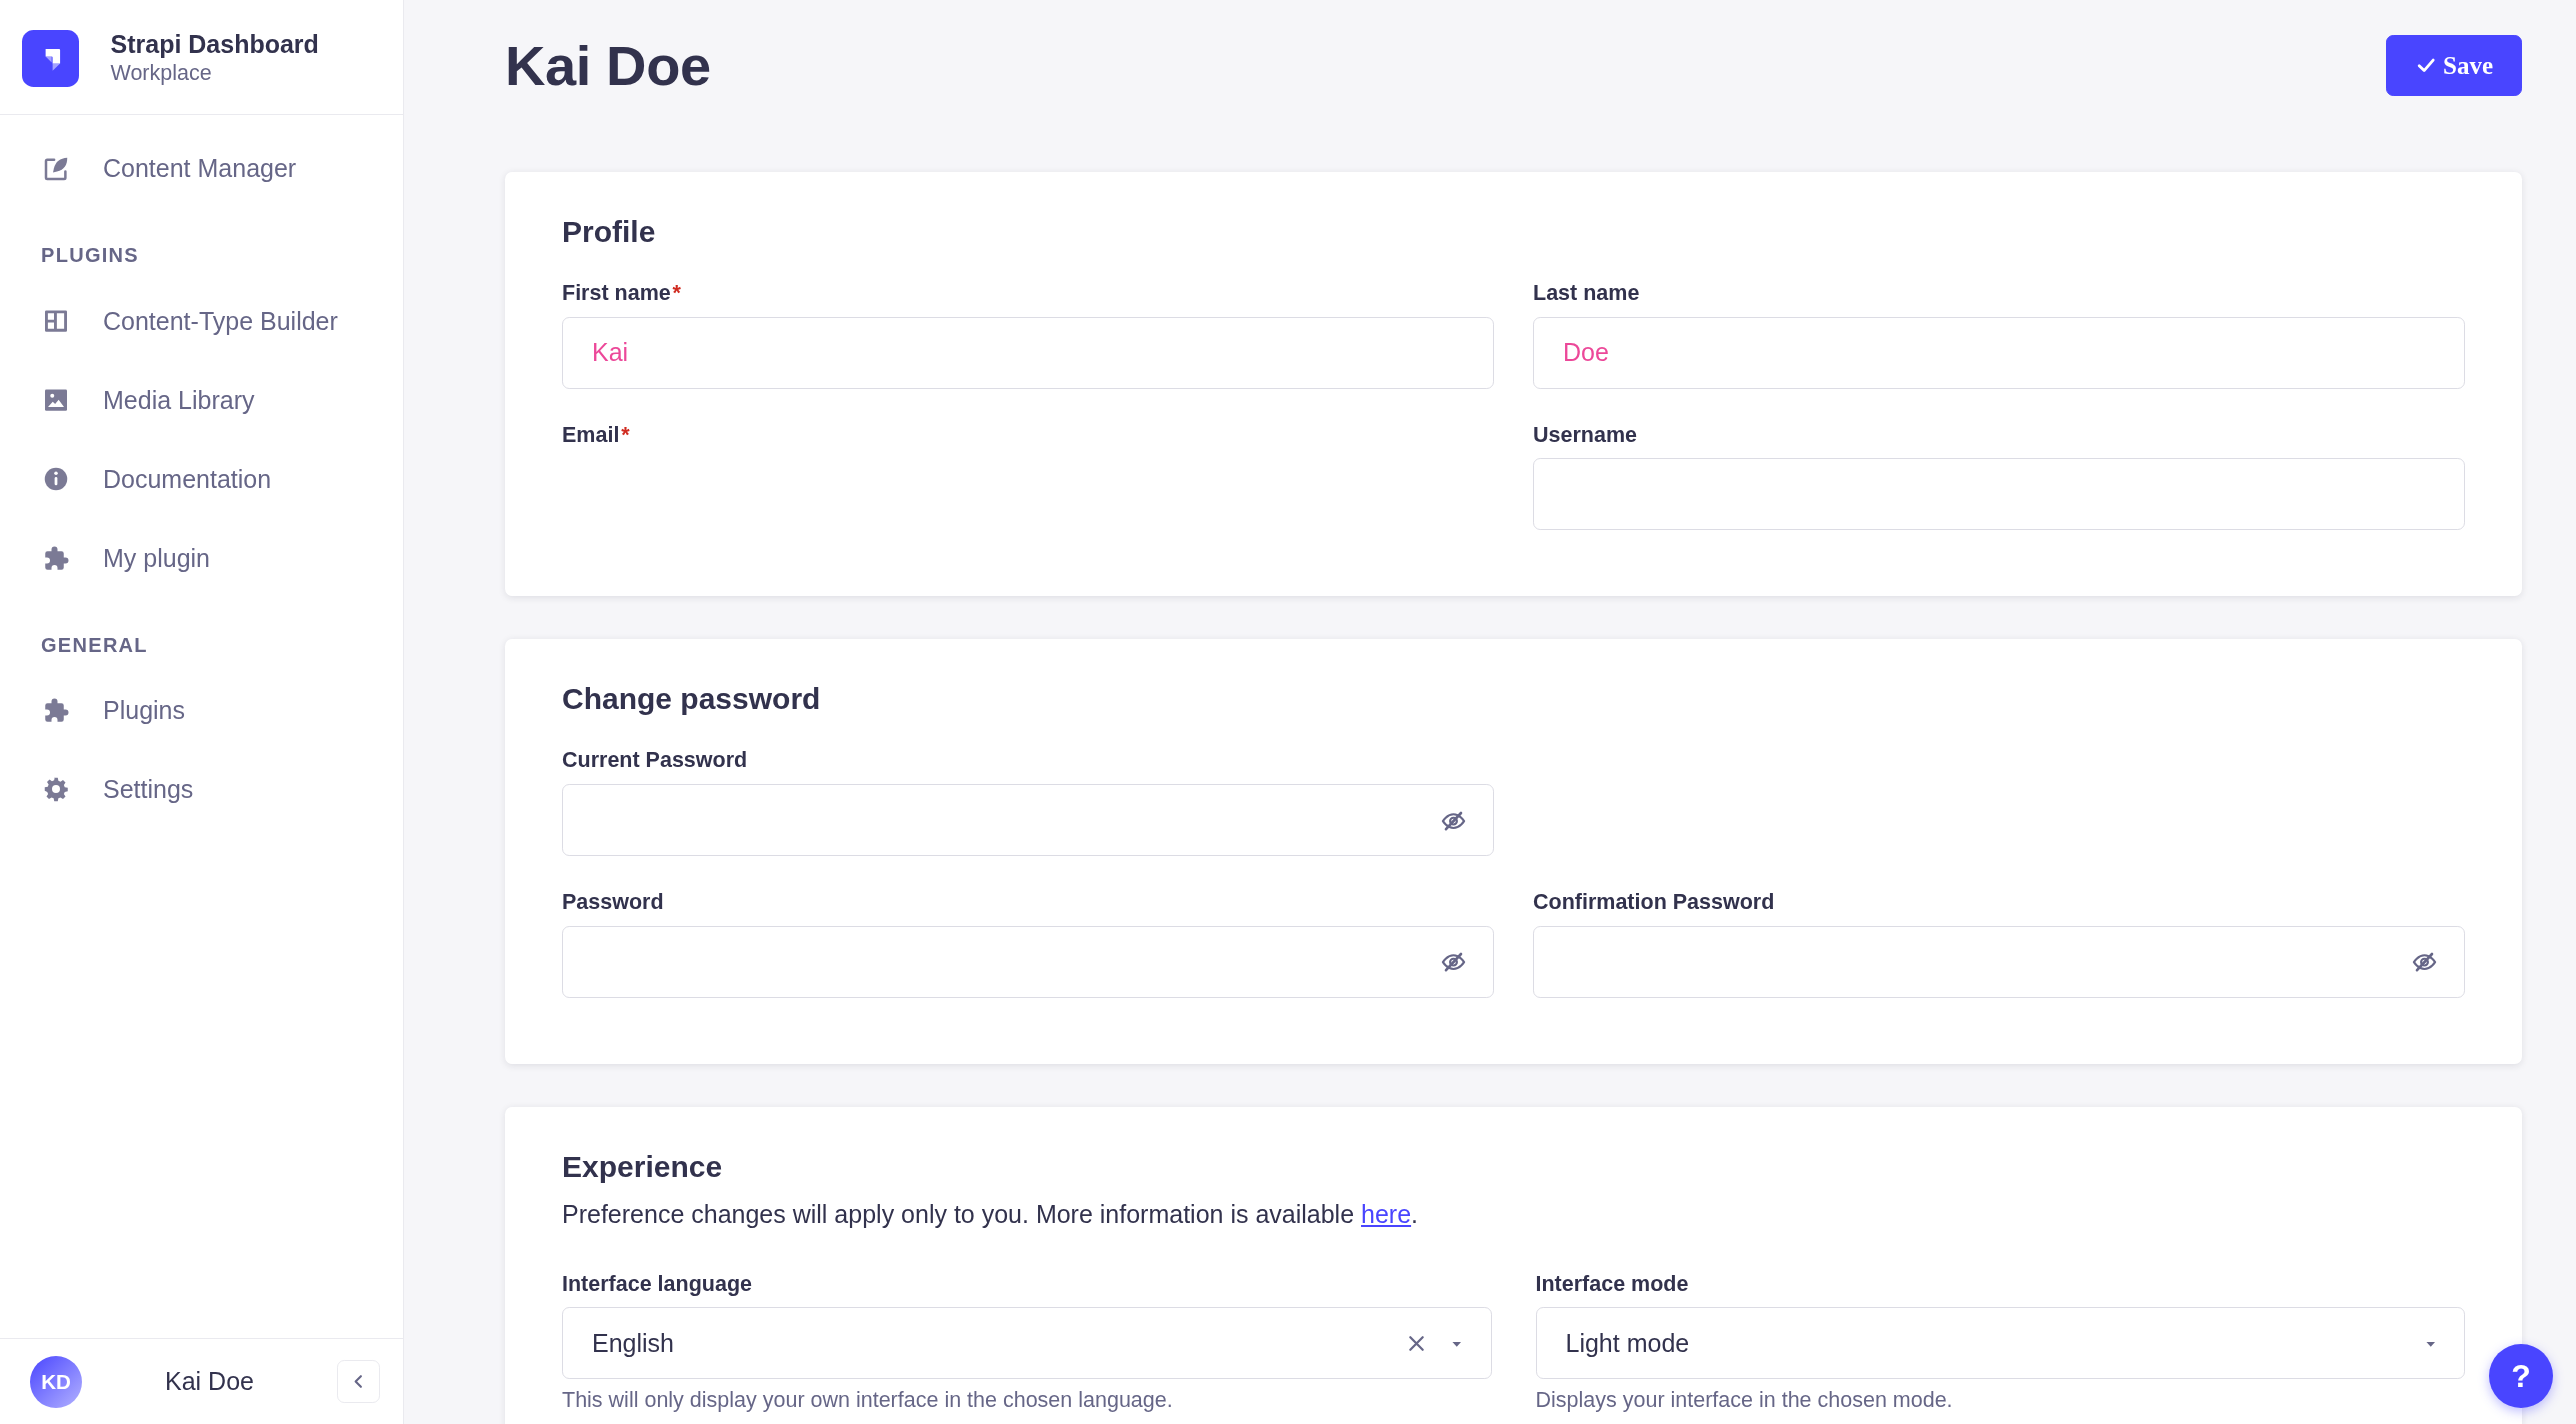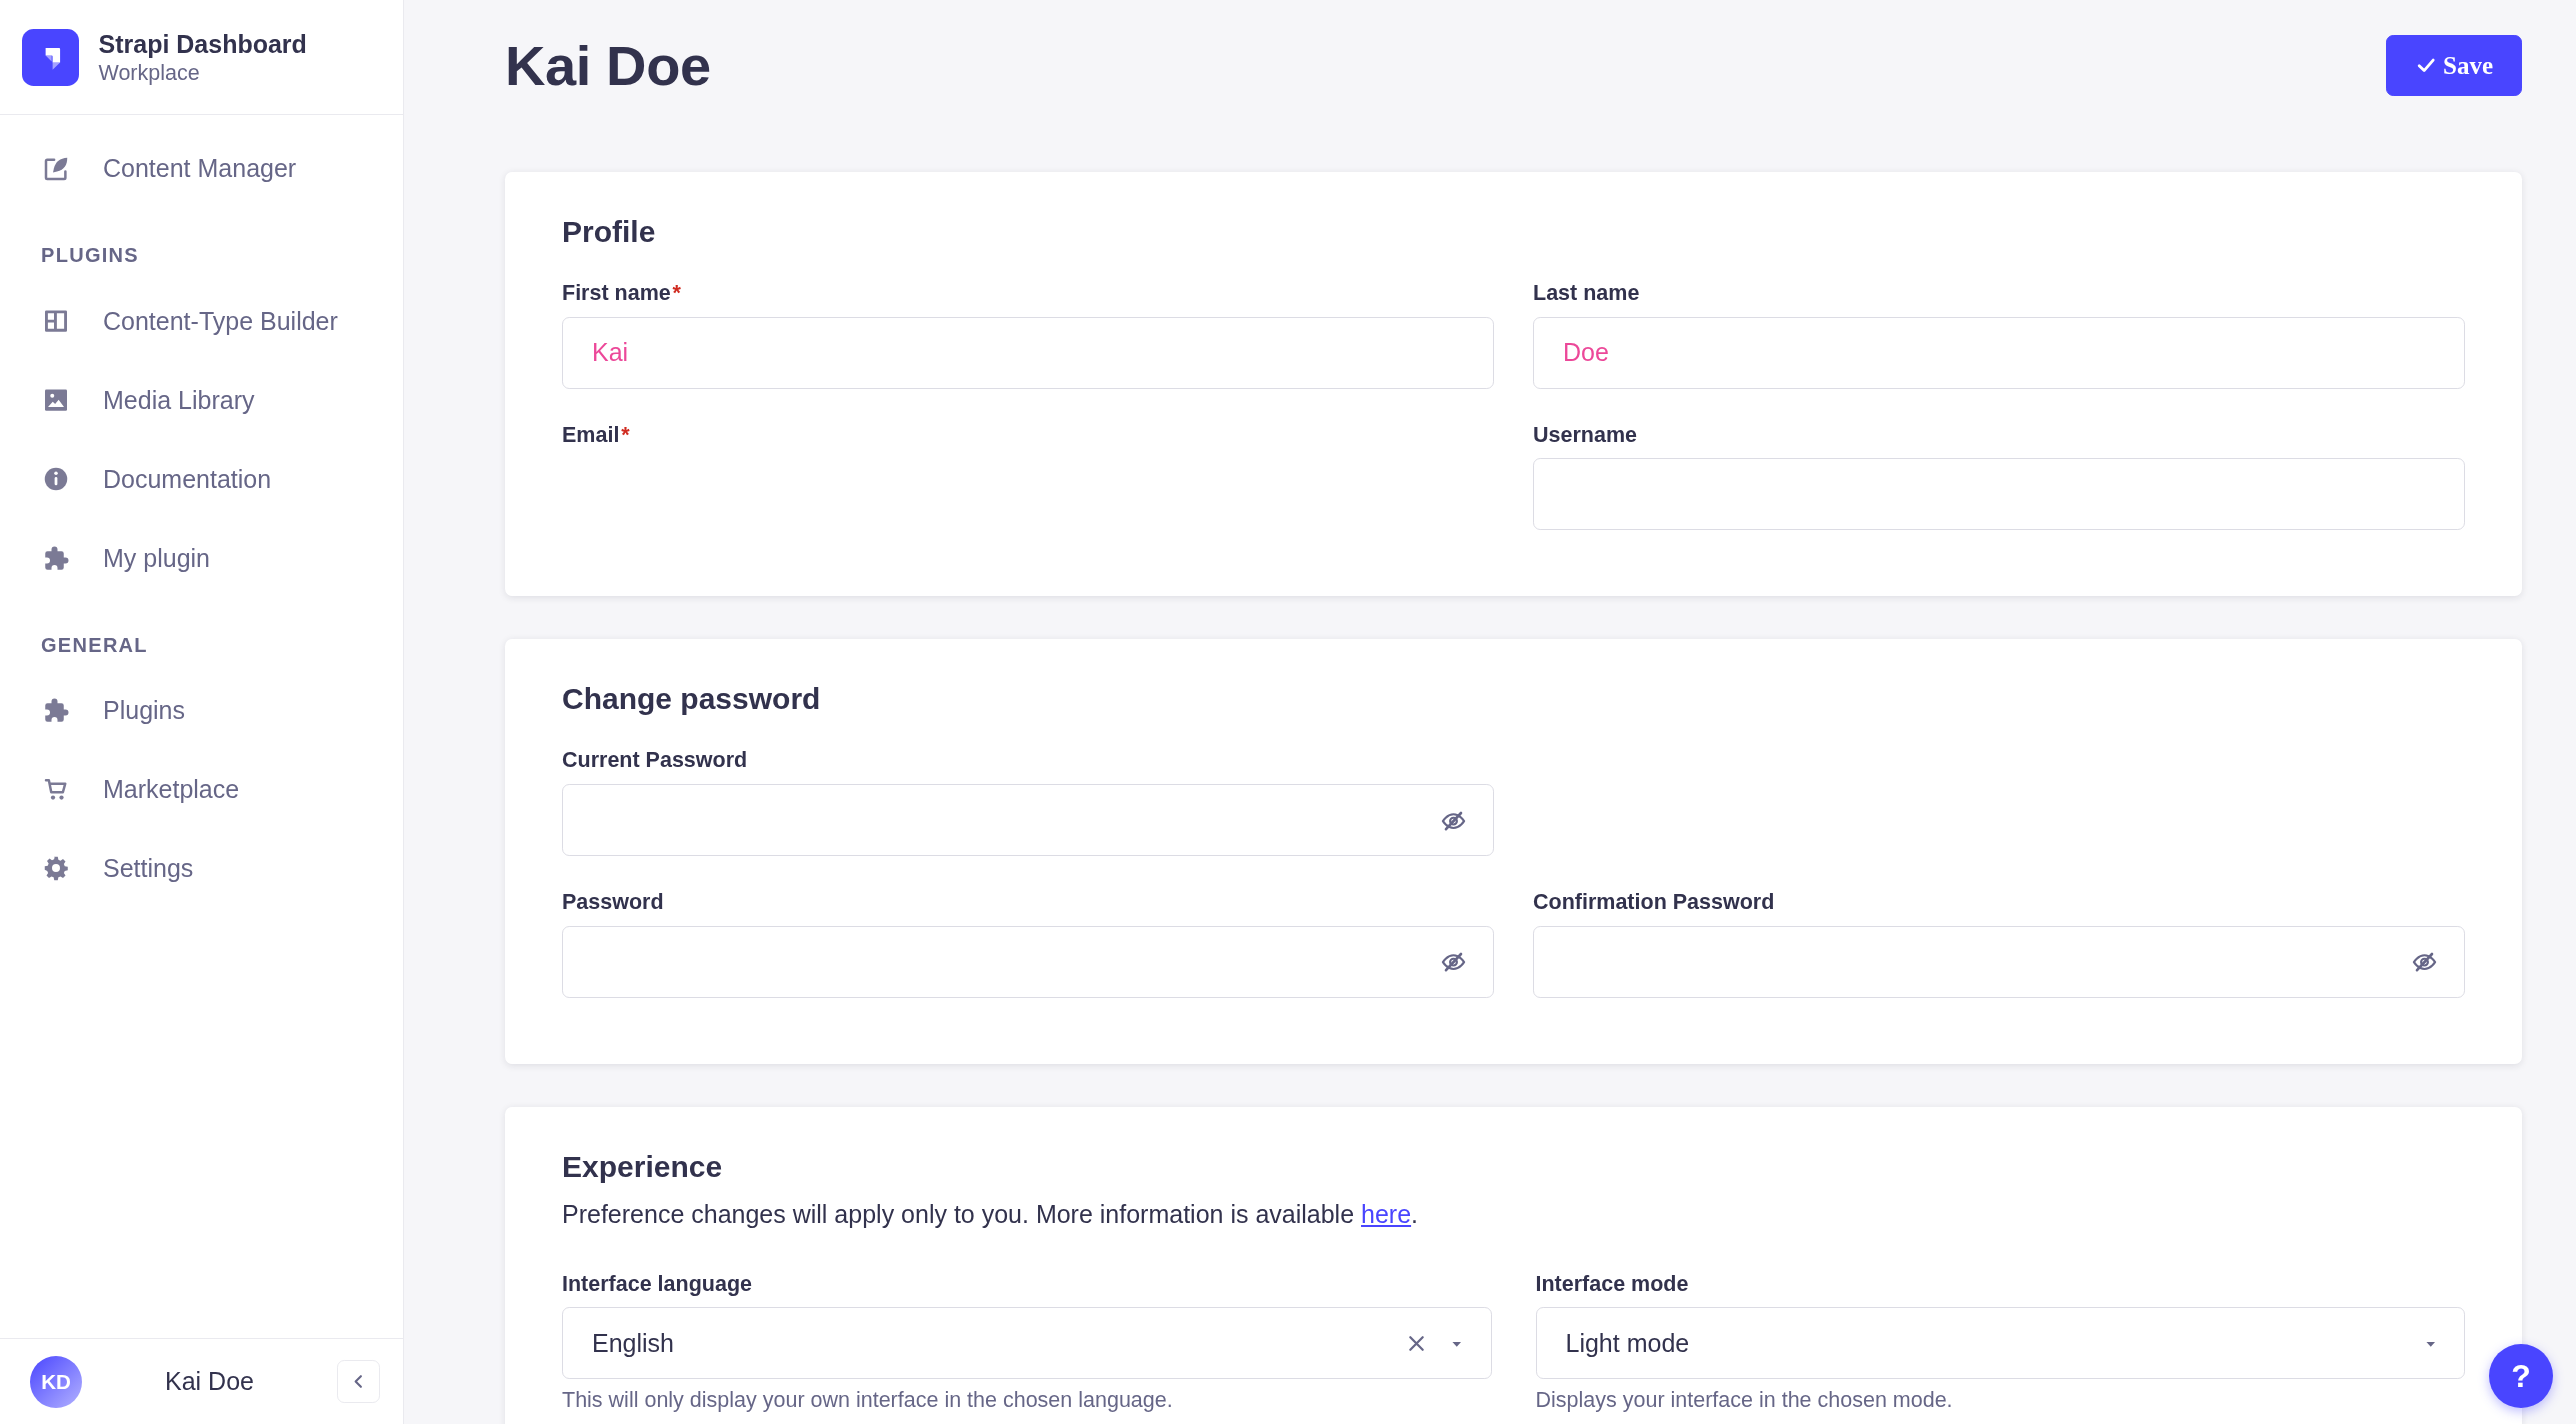--- a/index.html
+++ b/index.html
@@ -12,21 +12,21 @@
     position: relative;
   }
 
   
   .sidebar {
     width: 404px; min-width: 404px; height: 100%;
     background: #ffffff;
     border-right: 0.9px solid #eaeaef;
     display: flex; flex-direction: column;
   }
-  .brand { display: flex; gap: 20px; padding: 29px 21.5px 27px 21.5px; }
+  .brand { display: flex; align-items: center; gap: 32px; padding: 29px 21.5px 27px 21.5px; }
   .brand-logo {
     width: 57px; height: 57px; border-radius: 11.6px;
     background: #4945ff; display: flex; align-items: center; justify-content: center;
     flex: none;
   }
   .brand-logo svg { width: 39px; height: 39px; }
   .brand-title { font-size: 25px; font-weight: 700; color: #32324d; line-height: 1.25; }
   .brand-subtitle { font-size: 21.5px; color: #666687; line-height: 1.25; }
   .brand-divider { height: 0.9px; background: #eaeaef; }
 
@@ -195,28 +195,20 @@
 
     <div class="nav-section-label">GENERAL</div>
 
     <div class="nav-item">
       <svg viewBox="0 0 24 24">
         <path fill="currentColor" d="M10.8 2.8a2.4 2.4 0 0 1 2.4 2.4v1.4h3.2a1.8 1.8 0 0 1 1.8 1.8v3.2h1.4a2.4 2.4 0 1 1 0 4.8h-1.4v3.2a1.8 1.8 0 0 1-1.8 1.8h-3.2v-1.4a2.4 2.4 0 1 0-4.8 0v1.4H5.2a1.8 1.8 0 0 1-1.8-1.8v-3.2h1.4a2.4 2.4 0 1 0 0-4.8H3.4V8.4a1.8 1.8 0 0 1 1.8-1.8h3.2V5.2a2.4 2.4 0 0 1 2.4-2.4z"></path>
       </svg>
       <span>Plugins</span>
     </div>
     <div class="nav-item">
-      <svg viewBox="0 0 24 24" fill="none" stroke="currentColor" stroke-width="2" stroke-linecap="round" stroke-linejoin="round">
-        <path d="M4 5h2.3l1.9 9.6h9.3l1.9-6.9H7.1"></path>
-        <circle cx="9.6" cy="18.8" r="1.7" fill="currentColor" stroke="none"></circle>
-        <circle cx="16.4" cy="18.8" r="1.7" fill="currentColor" stroke="none"></circle>
-      </svg>
-      <span>Marketplace</span>
-    </div>
-    <div class="nav-item">
       <svg viewBox="0 0 24 24">
         <path fill="currentColor" fill-rule="evenodd" d="M10.6 3h2.8l.5 2.4 1.7.7 2-1.3 2 2-1.3 2 .7 1.7 2.4.5v2.8l-2.4.5-.7 1.7 1.3 2-2 2-2-1.3-1.7.7-.5 2.4h-2.8l-.5-2.4-1.7-.7-2 1.3-2-2 1.3-2-.7-1.7L3 13.4v-2.8l2.4-.5.7-1.7-1.3-2 2-2 2 1.3 1.7-.7.5-2.4zM12 8.8a3.2 3.2 0 1 0 0 6.4 3.2 3.2 0 0 0 0-6.4z"></path>
       </svg>
       <span>Settings</span>
     </div>
   </nav>
 
   <div class="user-row">
     <div class="avatar">KD</div>
     <div class="user-name">Kai Doe</div>

